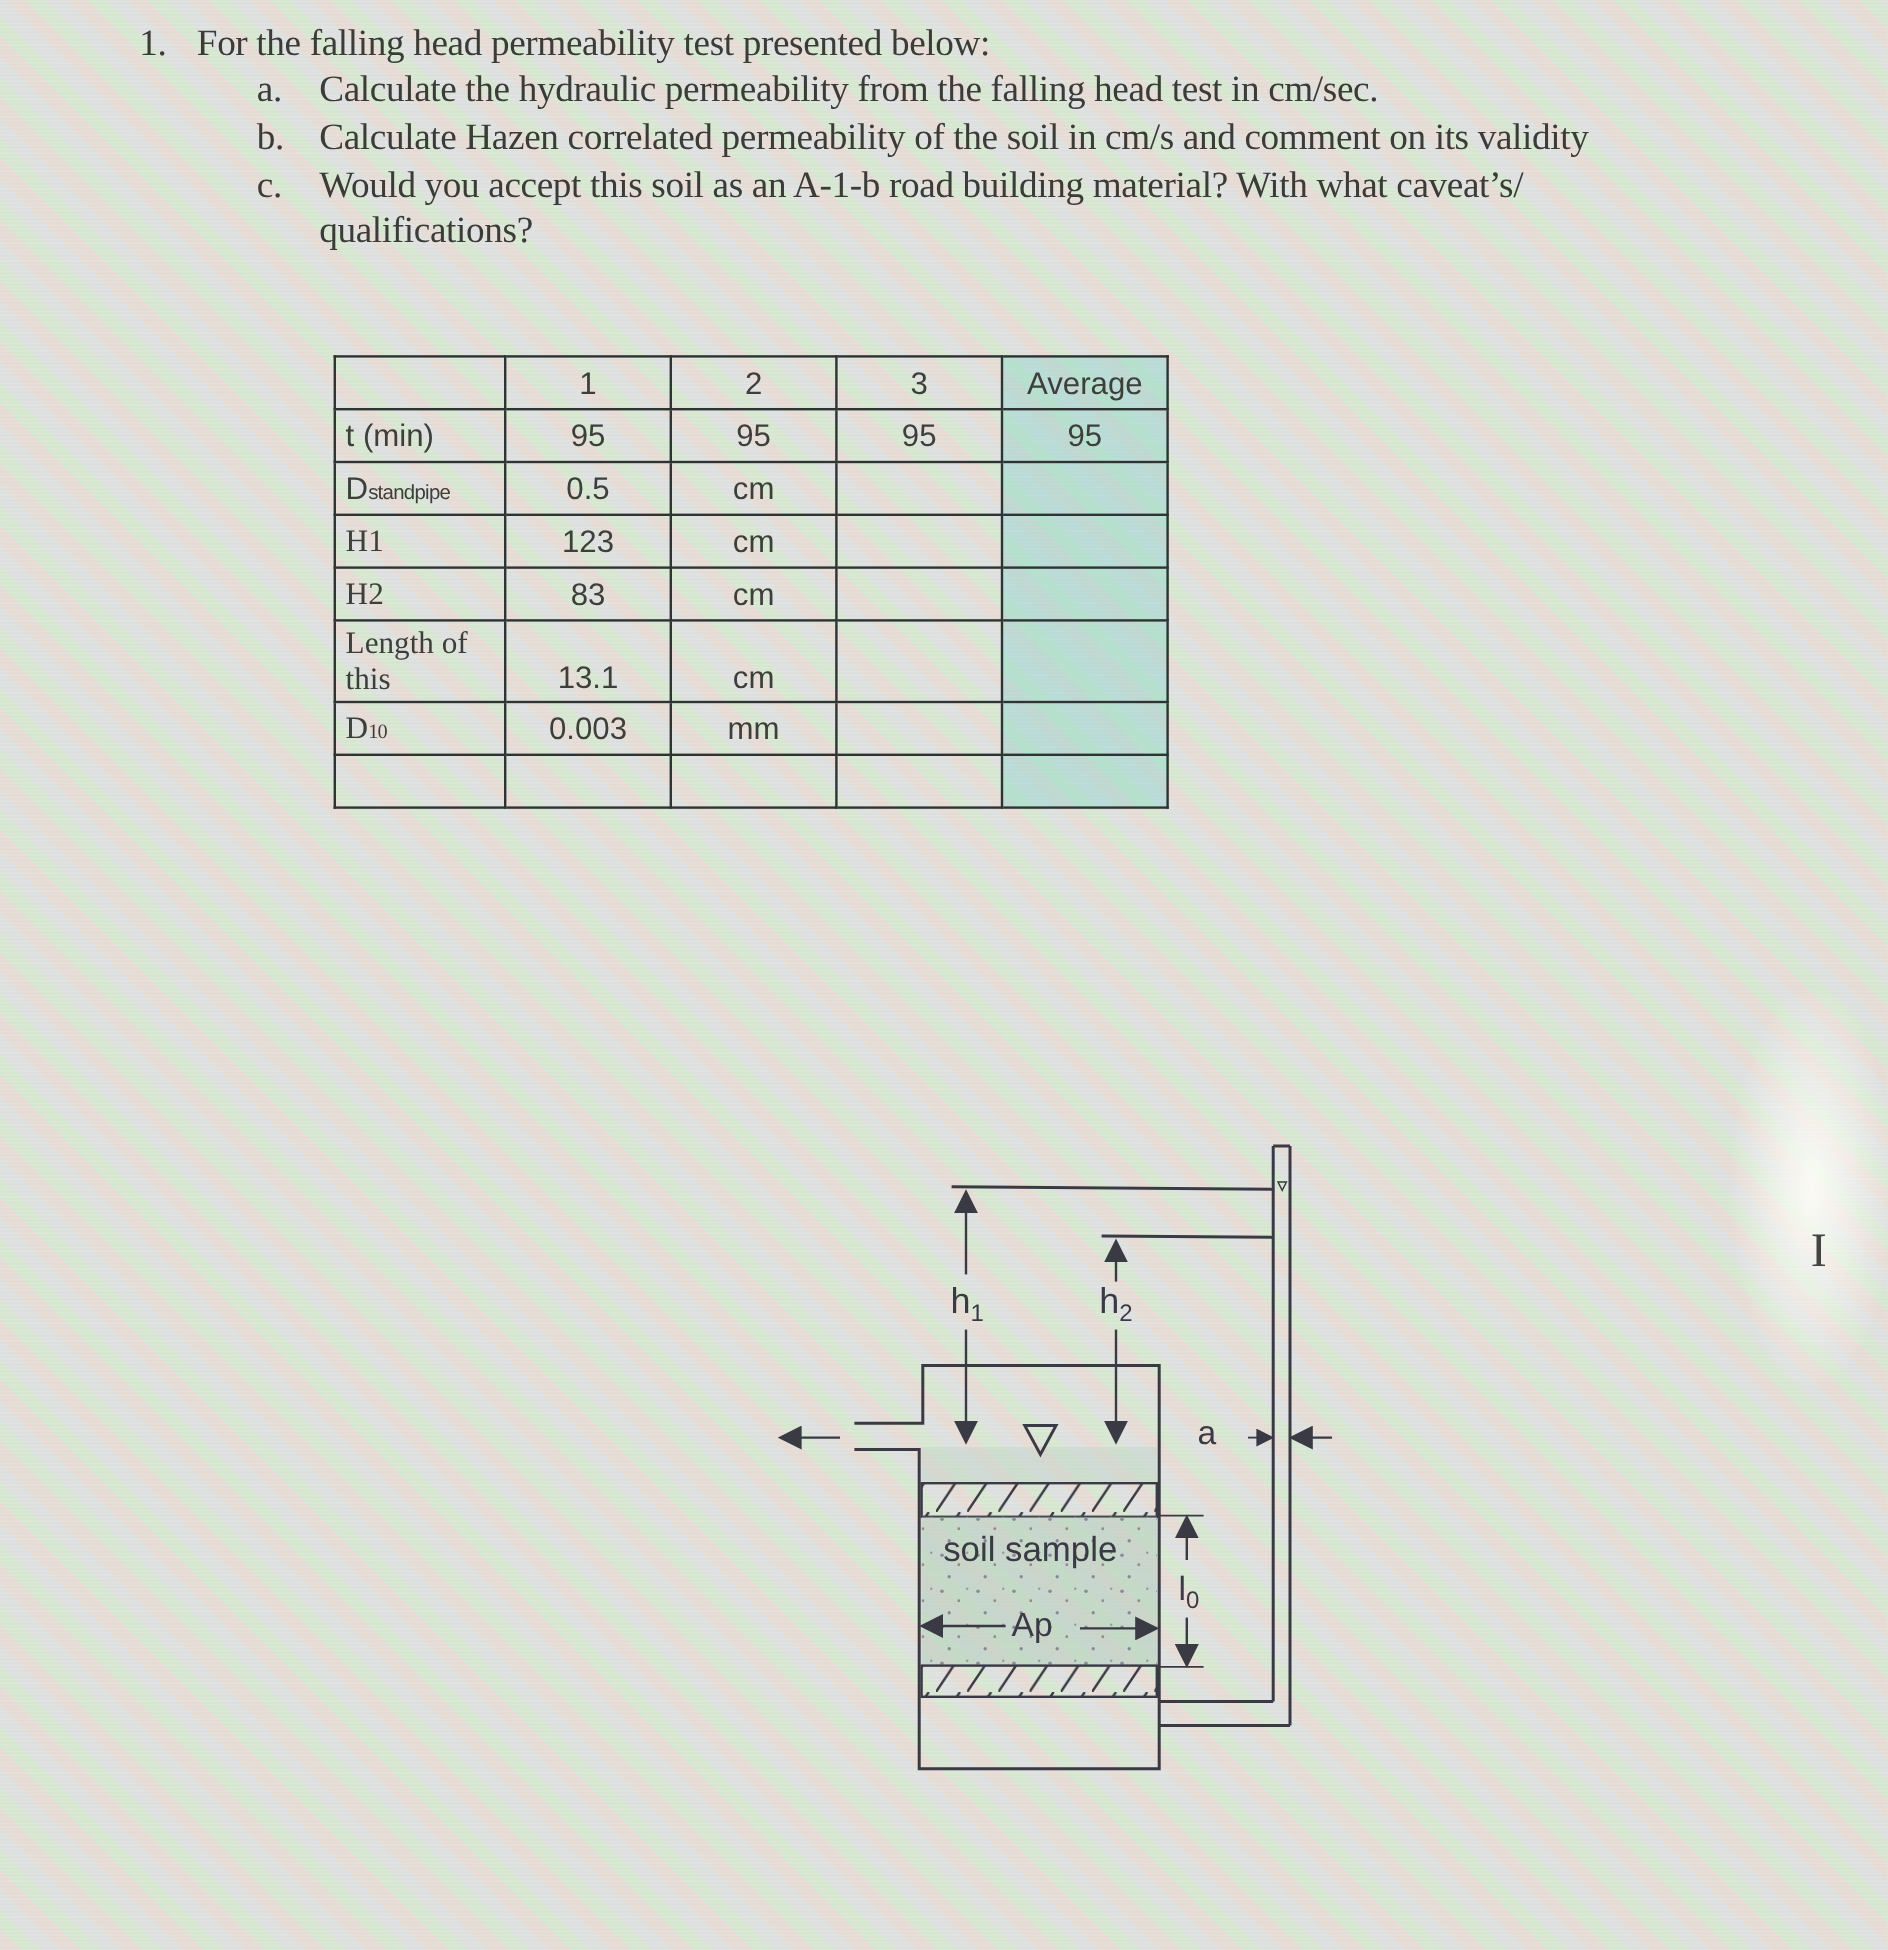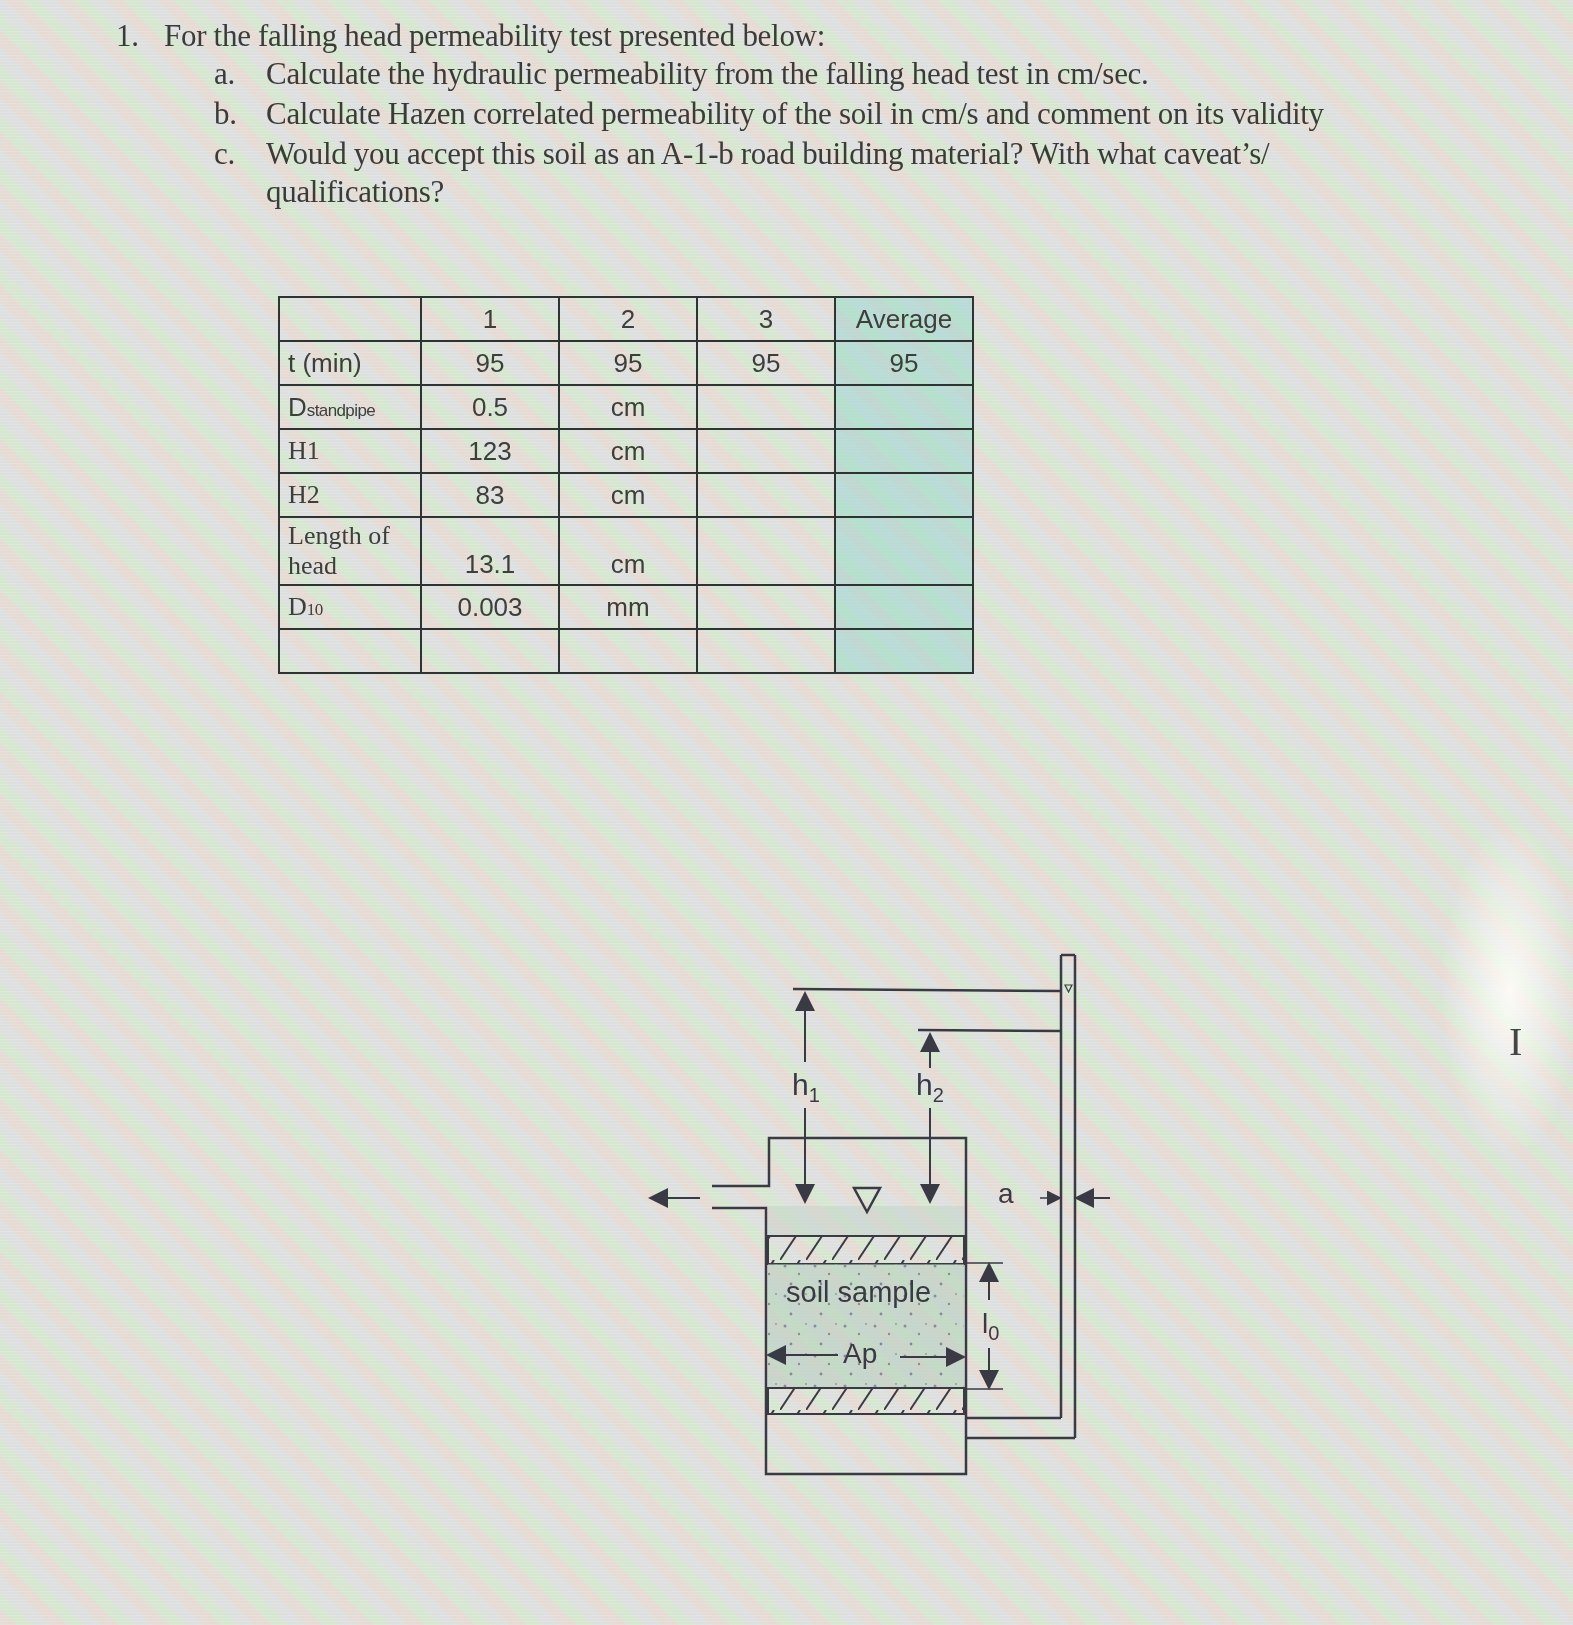--- a/index.html
+++ b/index.html
@@ -98,21 +98,21 @@
     <td class="avg"></td>
   </tr>
   <tr>
     <td class="rowlabel">H2</td>
     <td>83</td>
     <td>cm</td>
     <td></td>
     <td class="avg"></td>
   </tr>
   <tr class="tall">
-    <td class="rowlabel tight"><span>Length of</span><br><span>head</span></td>
+    <td class="rowlabel tight"><span>Length of</span><br><span>this</span></td>
     <td class="val">13.1</td>
     <td class="val">cm</td>
     <td class="val"></td>
     <td class="avg val"></td>
   </tr>
   <tr>
     <td class="rowlabel"><span>D</span><span class="sublbl">10</span></td>
     <td>0.003</td>
     <td>mm</td>
     <td></td>

